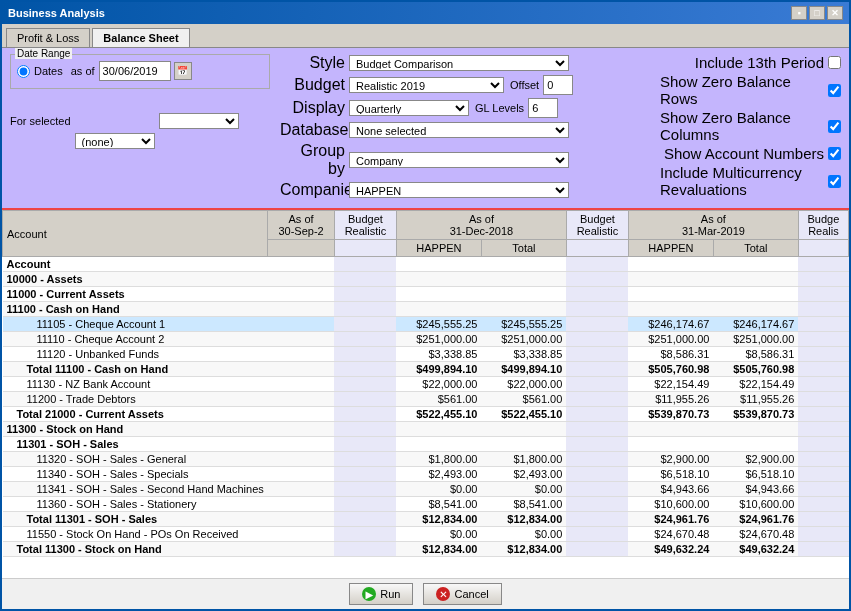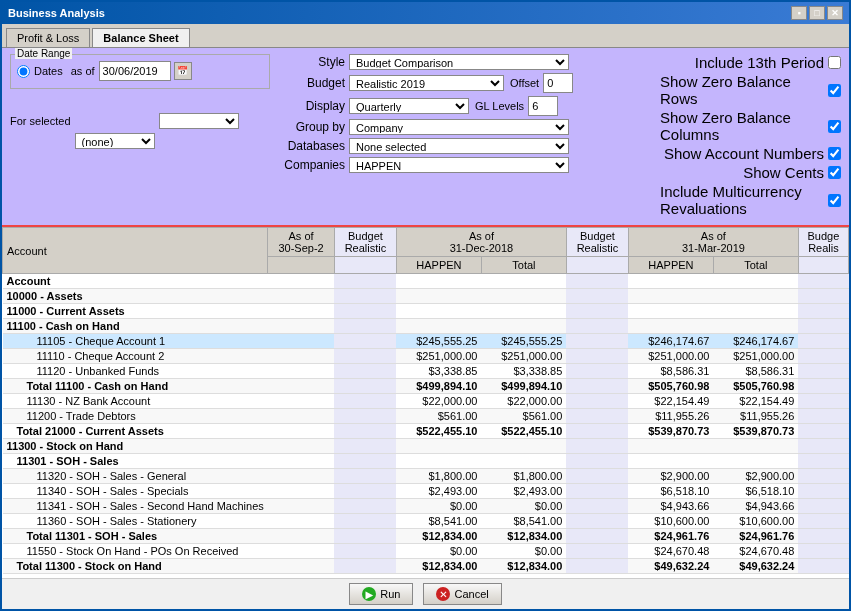--- a/index.html
+++ b/index.html
@@ -17,21 +17,21 @@
     
     .controls-area { background: #c4b5fd; padding: 6px 8px; border-bottom: 2px solid #ef4444; }
     
     .controls-row1 { display: flex; align-items: flex-start; gap: 10px; }
     
     .left-controls { flex: 0 0 260px; }
     .center-controls { flex: 0 0 360px; }
     .right-controls { flex: 1; padding-left: 10px; }
     
     .form-row { display: flex; align-items: center; margin-bottom: 3px; }
-    .form-label { width: 65px; text-align: right; margin-right: 4px; font-size: 12px; }
+    .form-label { width: 65px; text-align: right; margin-right: 4px; font-size: 16px; }
     
     select { font-size: 11px; border: 1px solid #888; background: white; padding: 1px 2px; height: 16px; }
     input[type="text"] { font-size: 11px; border: 1px solid #888; padding: 1px 3px; height: 20px; background: white; }
     
     .date-range-box { border: 1px solid #aaa; padding: 6px 6px 4px; position: relative; margin-bottom: 4px; }
     .date-range-title { position: absolute; top: -7px; left: 4px; background: #f0f0f0; font-size: 10px; padding: 0 2px; }
     
     .radio-row { display: flex; align-items: center; gap: 4px; margin-bottom: 3px; }
     .radio-row input[type="radio"] { margin: 0; }
     
@@ -125,29 +125,29 @@
         </div>
         <div class="form-row">
           <span class="form-label">Display</span>
           <select style="width:120px;">
             <option>Quarterly</option>
           </select>
           <span style="margin-left:6px;">GL Levels</span>
           <input type="text" value="6" style="width: 30px; margin-left: 4px;">
         </div>
         <div class="form-row">
+          <span class="form-label">Databases</span>
+          <select style="width:220px;">
+            <option>None selected</option>
+          </select>
+        </div>
+        <div class="form-row">
           <span class="form-label">Group by</span>
           <select style="width:220px;">
             <option>Company</option>
-          </select>
-        </div>
-        <div class="form-row">
-          <span class="form-label">Databases</span>
-          <select style="width:220px;">
-            <option>None selected</option>
           </select>
         </div>
         <div class="form-row">
           <span class="form-label">Companies</span>
           <select style="width:220px;">
             <option>HAPPEN</option>
           </select>
         </div>
       </div>
 
@@ -159,24 +159,20 @@
         <div class="checkbox-row">
           <label>Show Zero Balance Rows</label>
           <input type="checkbox" checked="" style="">
         </div>
         <div class="checkbox-row">
           <label>Show Zero Balance Columns</label>
           <input type="checkbox" checked="" style="">
         </div>
         <div class="checkbox-row">
           <label>Show Account Numbers</label>
-          <input type="checkbox" checked="" style="">
-        </div>
-        <div class="checkbox-row">
-          <label>Show Cents</label>
           <input type="checkbox" checked="" style="">
         </div>
         <div class="checkbox-row">
           <label>Include Multicurrency Revaluations</label>
           <input type="checkbox" checked="" style="">
         </div>
       </div>
     </div>
   </div>
 

